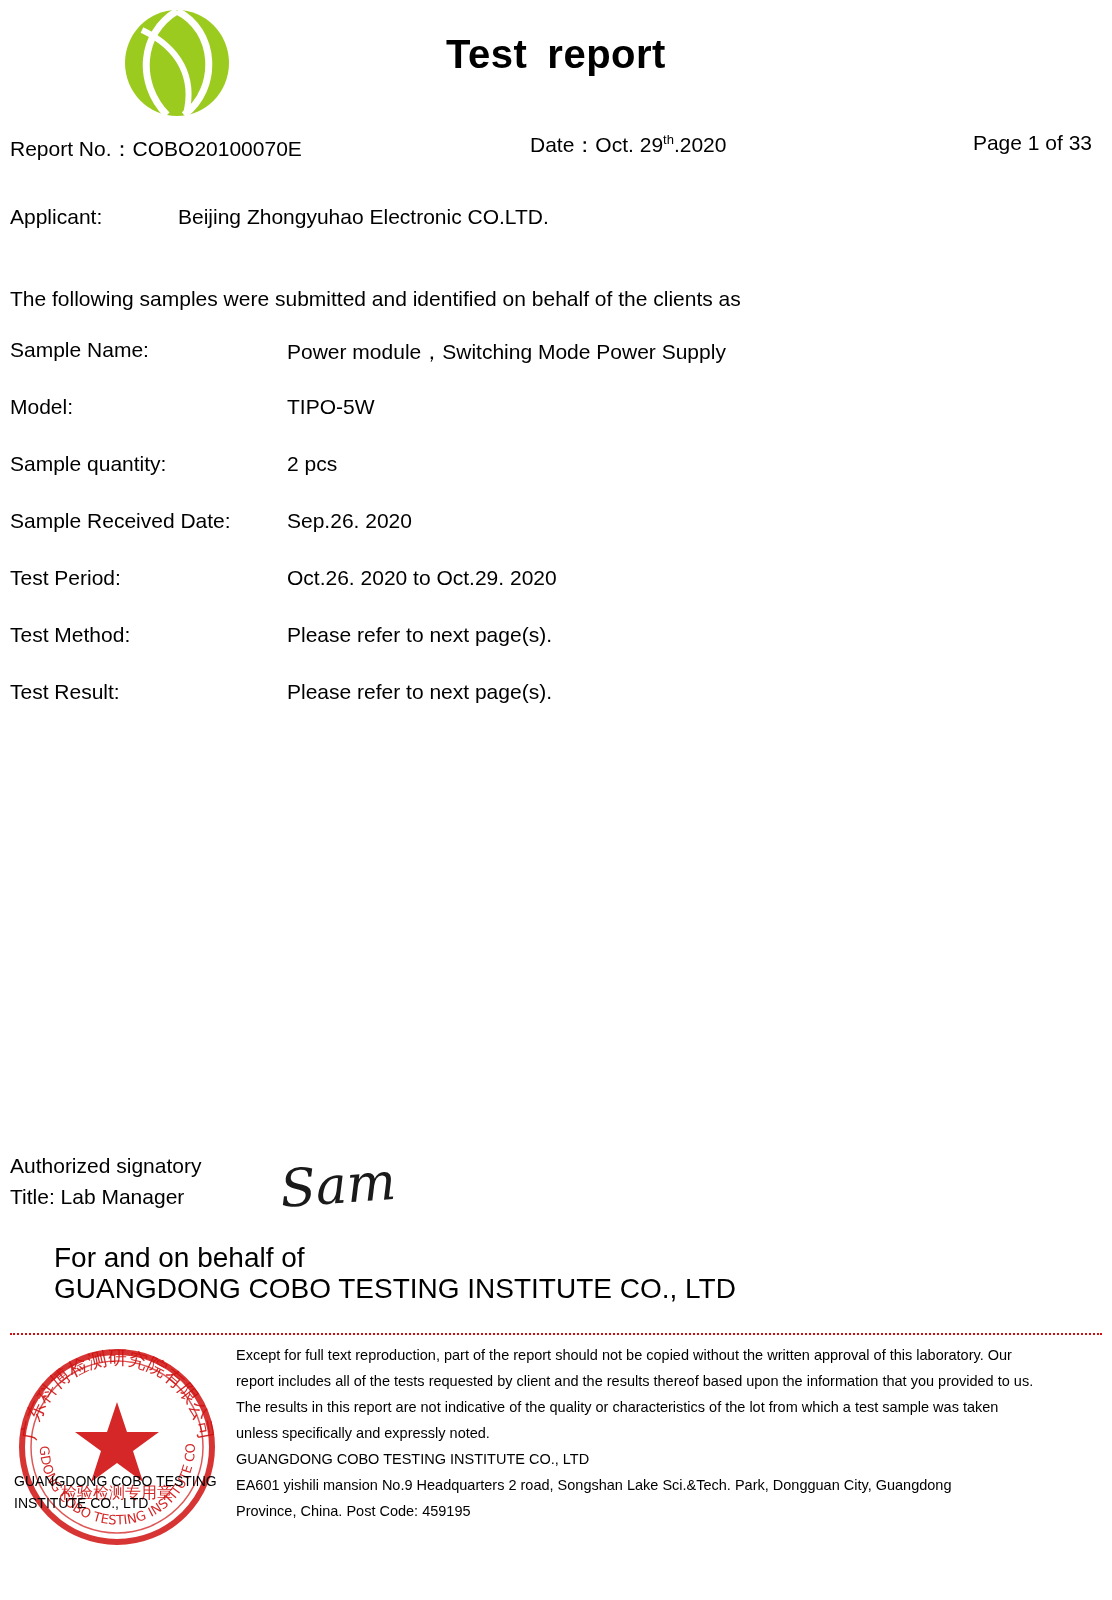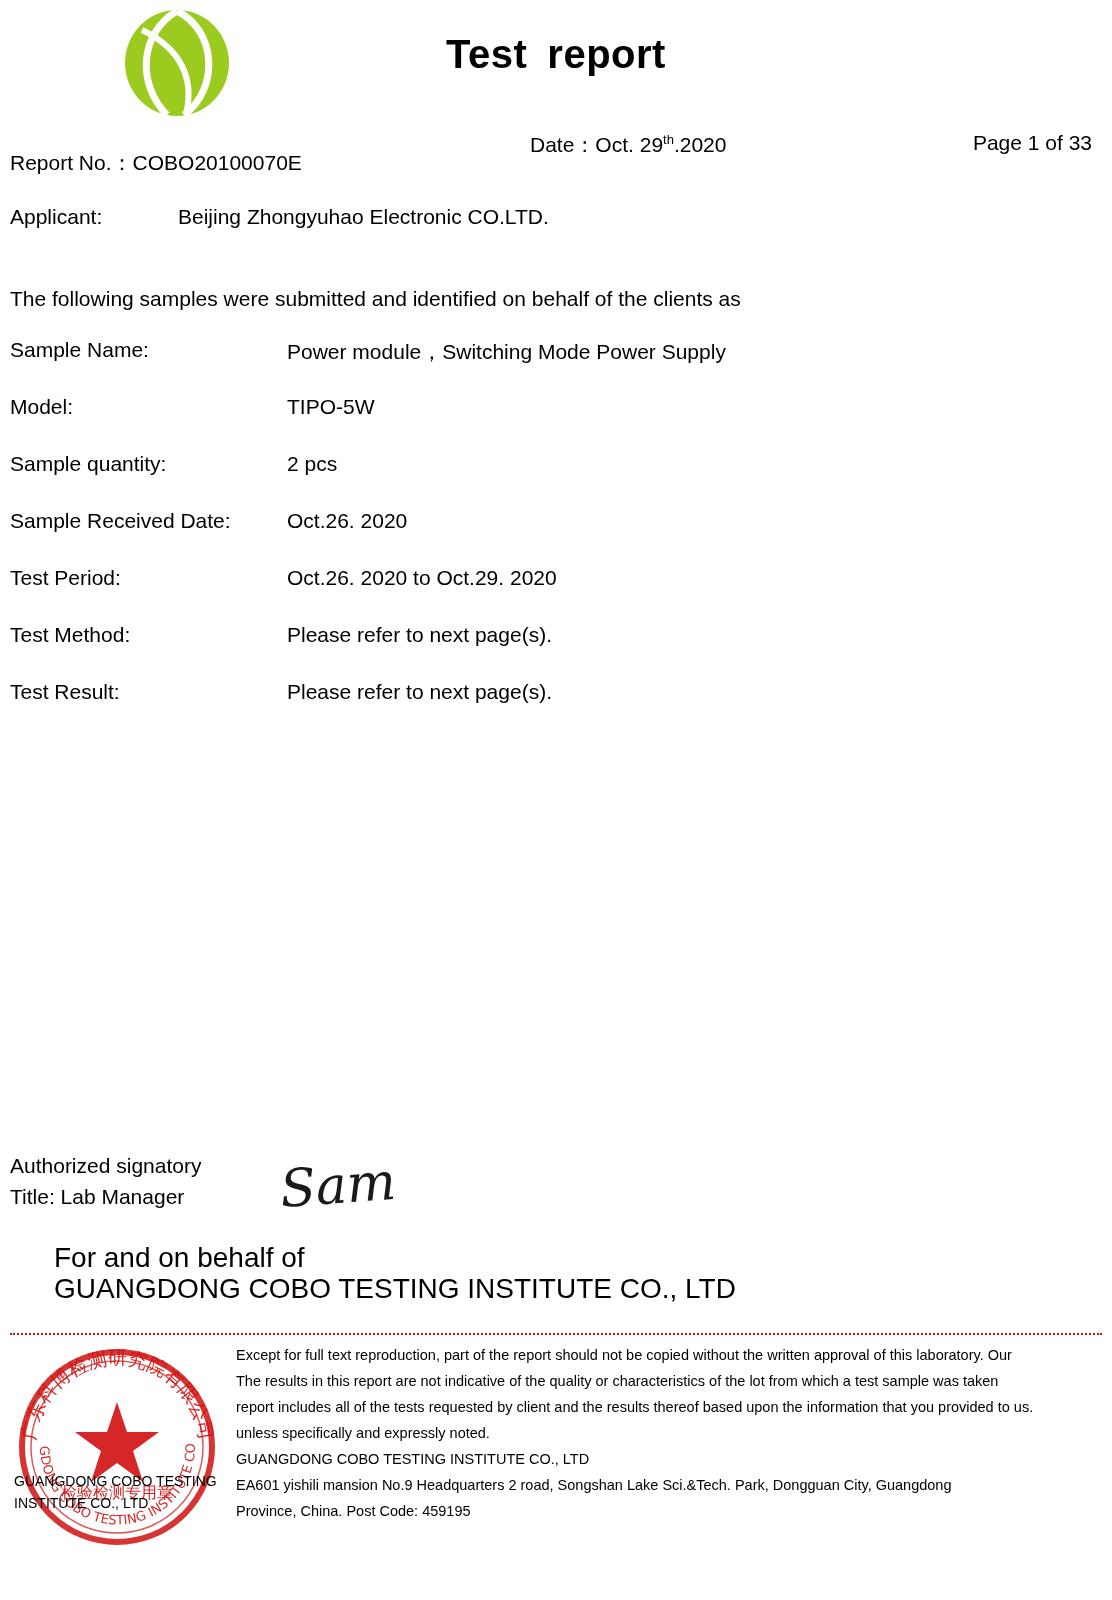--- a/index.html
+++ b/index.html
@@ -46,21 +46,21 @@
     letter-spacing: 0.5px;
   }
   .title .gap { display:inline-block; width: 20px; }
 
   
   .report-line {
     position: relative;
     height: 42px;
     font-size: 21px;
   }
-  .report-no { position: absolute; left: 0; top: 24px; }
+  .report-no { position: absolute; left: 0; top: 10px; }
   .report-date { position: absolute; left: 520px; top: 6px; }
   .report-page { position: absolute; right: 10px; top: 6px; }
   sup { font-size: 13px; vertical-align: super; }
 
   
   .kv {
     position: relative;
     font-size: 21px;
     margin-top: 20px;
     height: 30px;
@@ -196,21 +196,21 @@
   <div class="kv2">
     <span class="k">Model:</span>
     <span class="v">TIPO-5W</span>
   </div>
   <div class="kv2">
     <span class="k">Sample quantity:</span>
     <span class="v">2 pcs</span>
   </div>
   <div class="kv2">
     <span class="k">Sample Received Date:</span>
-    <span class="v">Oct.26. 2020</span>
+    <span class="v">Sep.26. 2020</span>
   </div>
   <div class="kv2">
     <span class="k">Test Period:</span>
     <span class="v">Oct.26. 2020 to Oct.29. 2020</span>
   </div>
   <div class="kv2">
     <span class="k">Test Method:</span>
     <span class="v">Please refer to next page(s).</span>
   </div>
   <div class="kv2">
@@ -248,21 +248,21 @@
       <text x="107" y="158" text-anchor="middle" font-family="'DejaVu Sans', sans-serif" font-size="16" fill="#d01010" opacity="0.9">检验检测专用章</text>
     </svg>
   </div>
   <div class="stamp-caption">
     <div>GUANGDONG COBO TESTING</div>
     <div>INSTITUTE CO., LTD</div>
   </div>
 
   <div class="footer-text">
     <p>Except for full text reproduction, part of the report should not be copied without the written approval of this laboratory. Our</p>
+    <p>report includes all of the tests requested by client and the results thereof based upon the information that you provided to us.</p>
     <p>The results in this report are not indicative of the quality or characteristics of the lot from which a test sample was taken</p>
-    <p>report includes all of the tests requested by client and the results thereof based upon the information that you provided to us.</p>
     <p>unless specifically and expressly noted.</p>
     <p>GUANGDONG COBO TESTING INSTITUTE CO., LTD</p>
     <p>EA601 yishili mansion No.9 Headquarters 2 road, Songshan Lake Sci.&amp;Tech. Park, Dongguan City, Guangdong</p>
     <p>Province, China. Post Code: 459195</p>
   </div>
 
 </div>
 
 </body></html>

